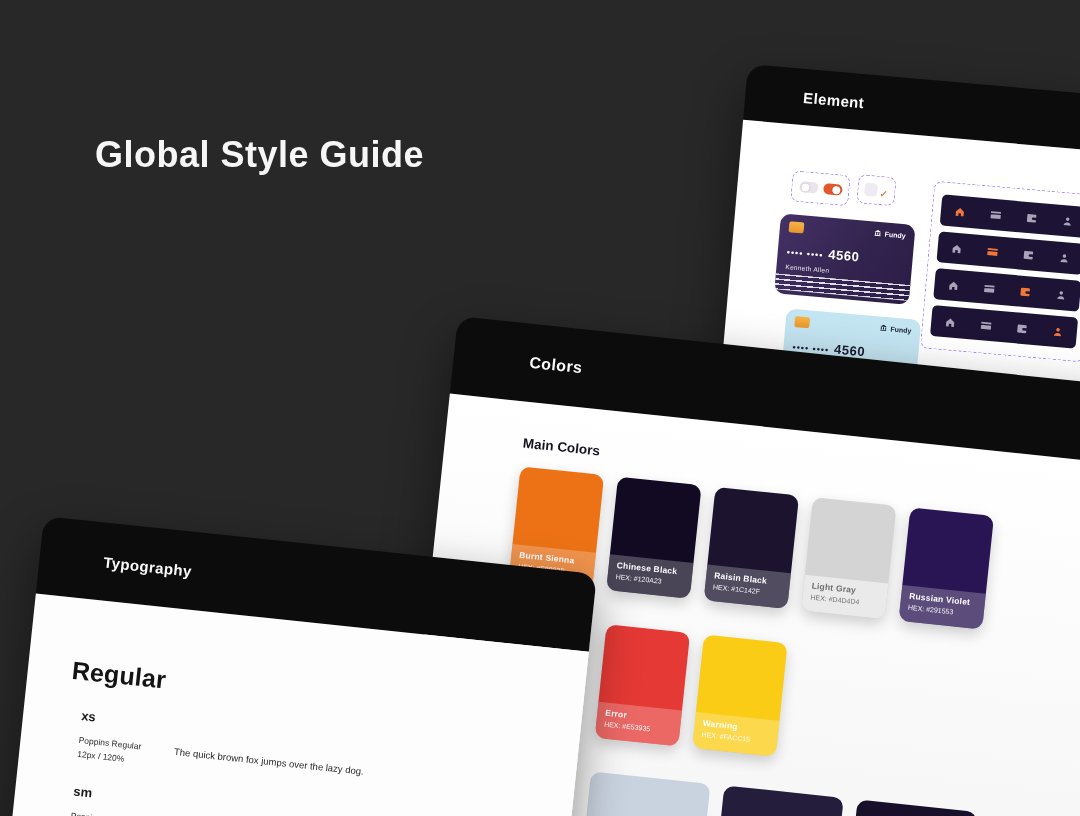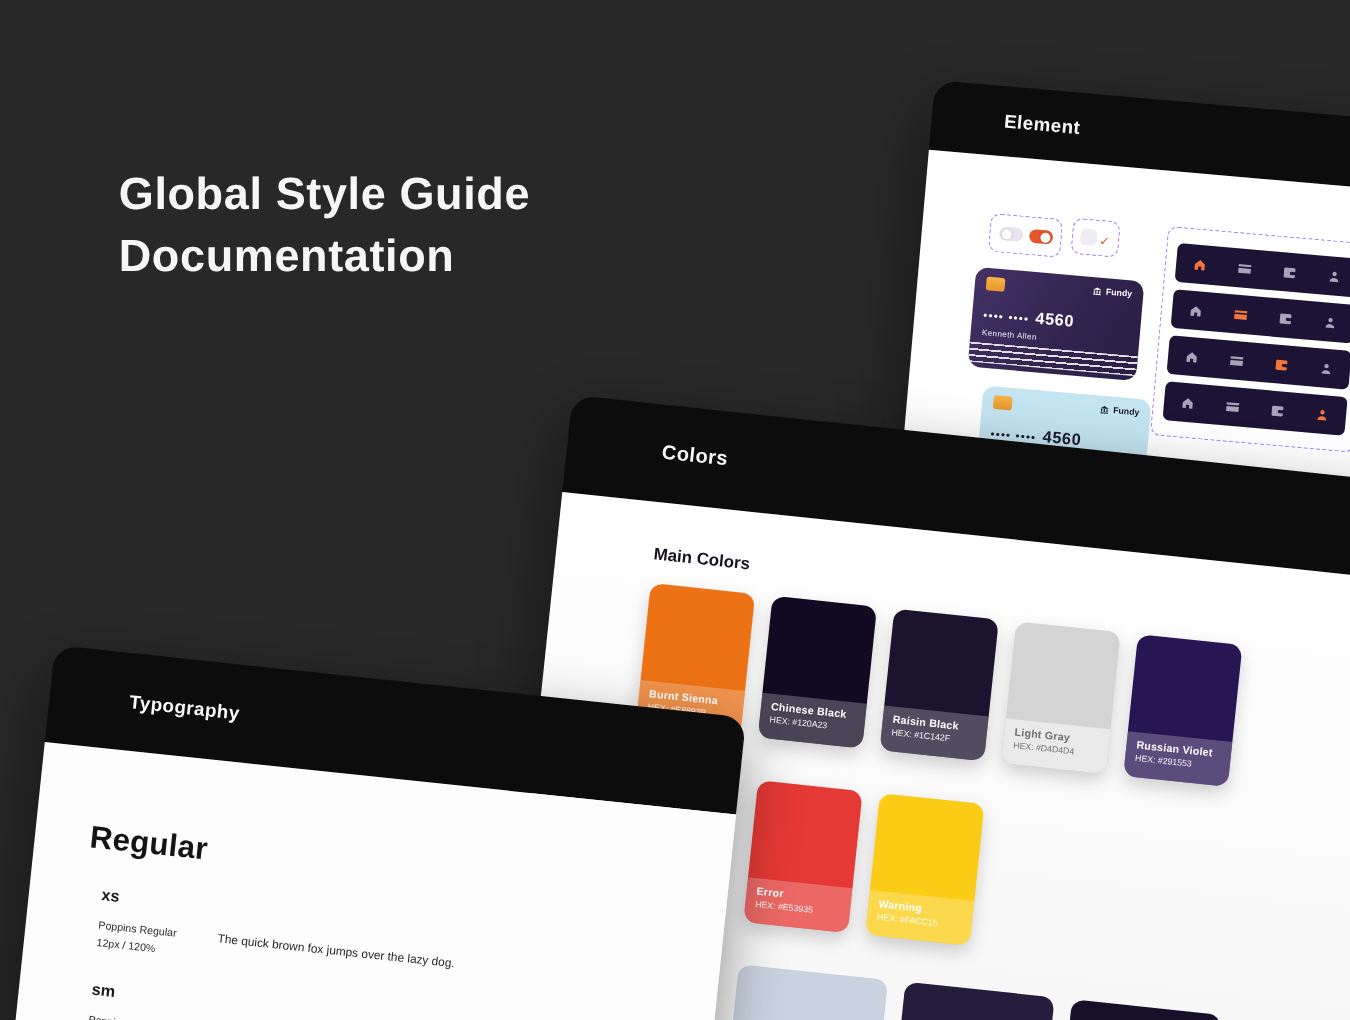--- a/index.html
+++ b/index.html
@@ -108,21 +108,20 @@
   .typo-row { display:flex; align-items:flex-start; }
   .typo-meta { margin-left:14px; width:96px; font-size:8.5px; color:#2B2B2B; line-height:1.7; }
   .typo-sample { color:#1F1F1F; margin-top:3px; }
   .typo-sample.xs { font-size:9.5px; }
 </style>
 </head>
 <body>
 
 <h1 class="page-title">
   <span>Global Style Guide</span><br>
-  <span>Documentation</span>
 </h1>
 
 <section class="panel" id="panel-element">
   <div class="panel-header">
     <span class="panel-title">Element</span>
   </div>
   <div class="panel-body">
 
     <div class="dashed-box" id="toggle-box">
       <span class="pill off">

